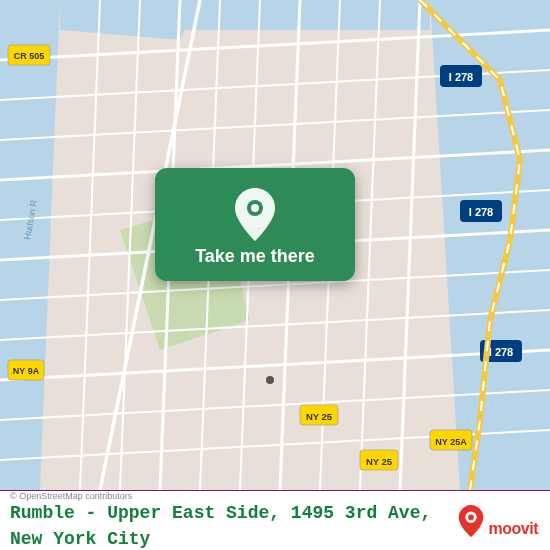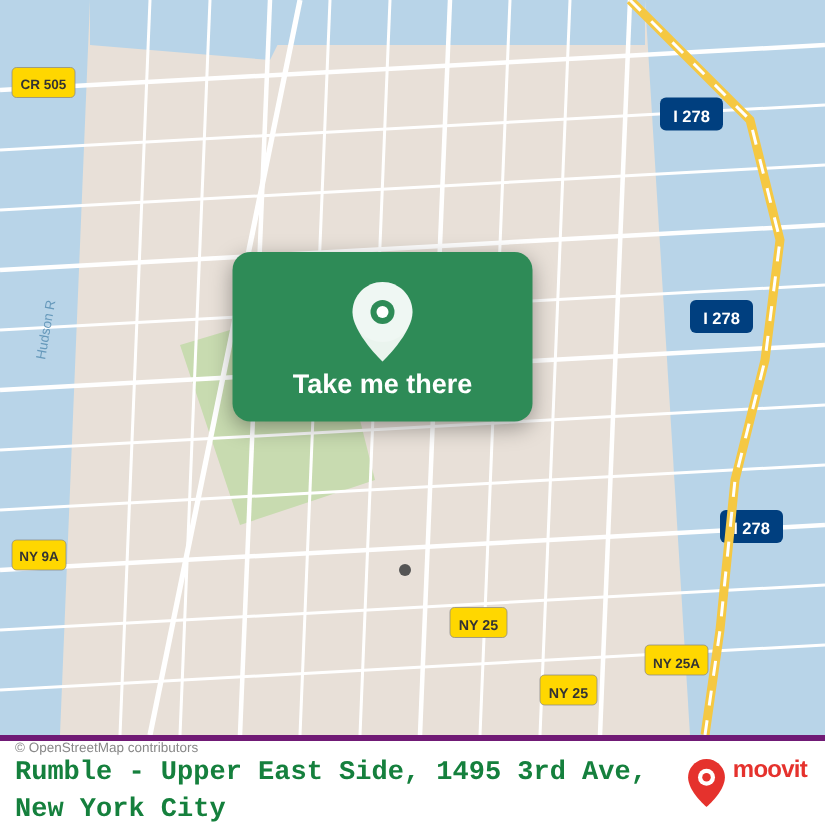--- a/index.html
+++ b/index.html
@@ -57,21 +57,21 @@
 
     
     #bottom-bar {
       width: 550px;
       height: 60px;
       background: #ffffff;
       display: flex;
       align-items: center;
       justify-content: space-between;
       padding: 0 12px 0 10px;
-      border-top: 4px solid #701a75;
+      border-top: 1px solid #701a75;
     }
 
     #bottom-left {
       display: flex;
       flex-direction: column;
       flex: 1;
     }
 
     #location-name {
       font-size: 18px;
@@ -82,21 +82,21 @@
     }
 
     #copyright-text {
       font-size: 9px;
       color: #888;
       margin-top: 2px;
     }
 
     #moovit-logo {
       display: flex;
-      align-items: flex-start;
+      align-items: flex-end;
       gap: 4px;
     }
 
     #moovit-pin {
       width: 28px;
       height: 34px;
     }
 
     #moovit-text {
       font-size: 16px;

